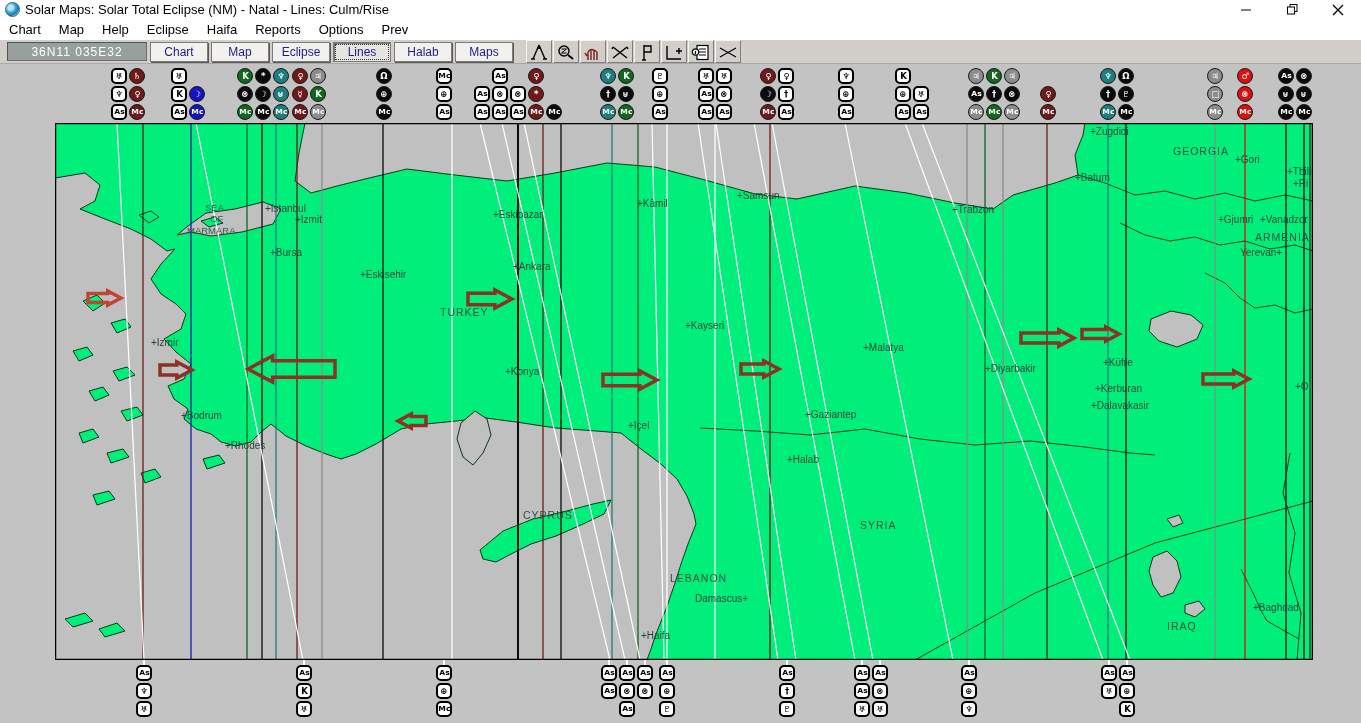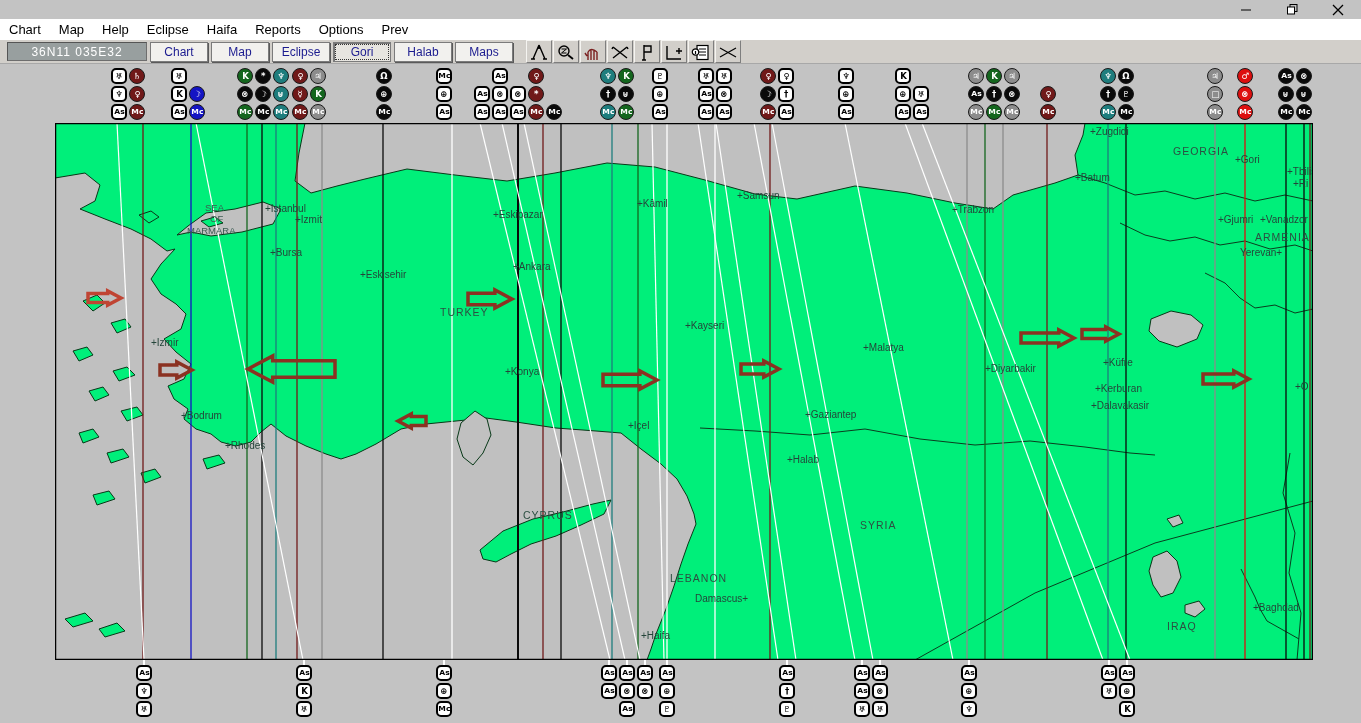--- a/index.html
+++ b/index.html
@@ -39,20 +39,24 @@
   #mapwrap{position:absolute;left:55px;top:123px;width:1258px;height:537px;}
   svg text{font-family:"Liberation Sans",sans-serif;}
   .citylbl{font-size:10px;fill:#24443a;}
   .countrylbl{font-size:10.5px;fill:#2c4f42;letter-spacing:1px;}
   .sealbl{font-size:9.5px;fill:#3c5a52;}
 </style>
 </head>
 <body>
 <div id="app">
 
+<div class="titlebar">
+  <span class="appicon"></span>
+  <span class="title">Solar Maps: Solar Total Eclipse (NM) - Natal - Lines: Culm/Rise</span>
+</div>
 <div class="winctrls">
   <span class="winbtn">
     <svg width="11" height="11" viewBox="0 0 11 11">
           <line x1="0" y1="6" x2="10" y2="6" stroke="#000" stroke-width="1"></line>
         </svg>
   </span>
   <span class="winbtn">
     <svg width="11" height="11" viewBox="0 0 11 11">
           <rect x="3" y="0.5" width="7" height="7" fill="none" stroke="#000"></rect>
           <rect x="0.5" y="3" width="7" height="7" fill="#fff" stroke="#000"></rect>
@@ -75,21 +79,21 @@
       <div class="menuitem">Options</div>
       <div class="menuitem">Prev</div>
     </div>
 
 <div class="toolbar">
   <div class="coordbox">36N11  035E32</div>
   <div id="tbuttons" style="display:flex;">
         <div class="tbtn">Chart</div>
         <div class="tbtn">Map</div>
         <div class="tbtn">Eclipse</div>
-        <div class="tbtn active">Gori</div>
+        <div class="tbtn active">Lines</div>
         <div class="tbtn">Halab</div>
         <div class="tbtn">Maps</div>
       </div>
   <div class="iconbar" id="iconbar">
         <div class="ibtn">
           <svg width="20" height="18" viewBox="0 0 20 18">
             <path d="M10,2 L4,16 M10,2 L16,16 M10,2 L10,6 M2,16 h4 M14,16 h4" stroke="#000" fill="none" stroke-width="1.4"></path>
           </svg>
         </div>
         <div class="ibtn">

